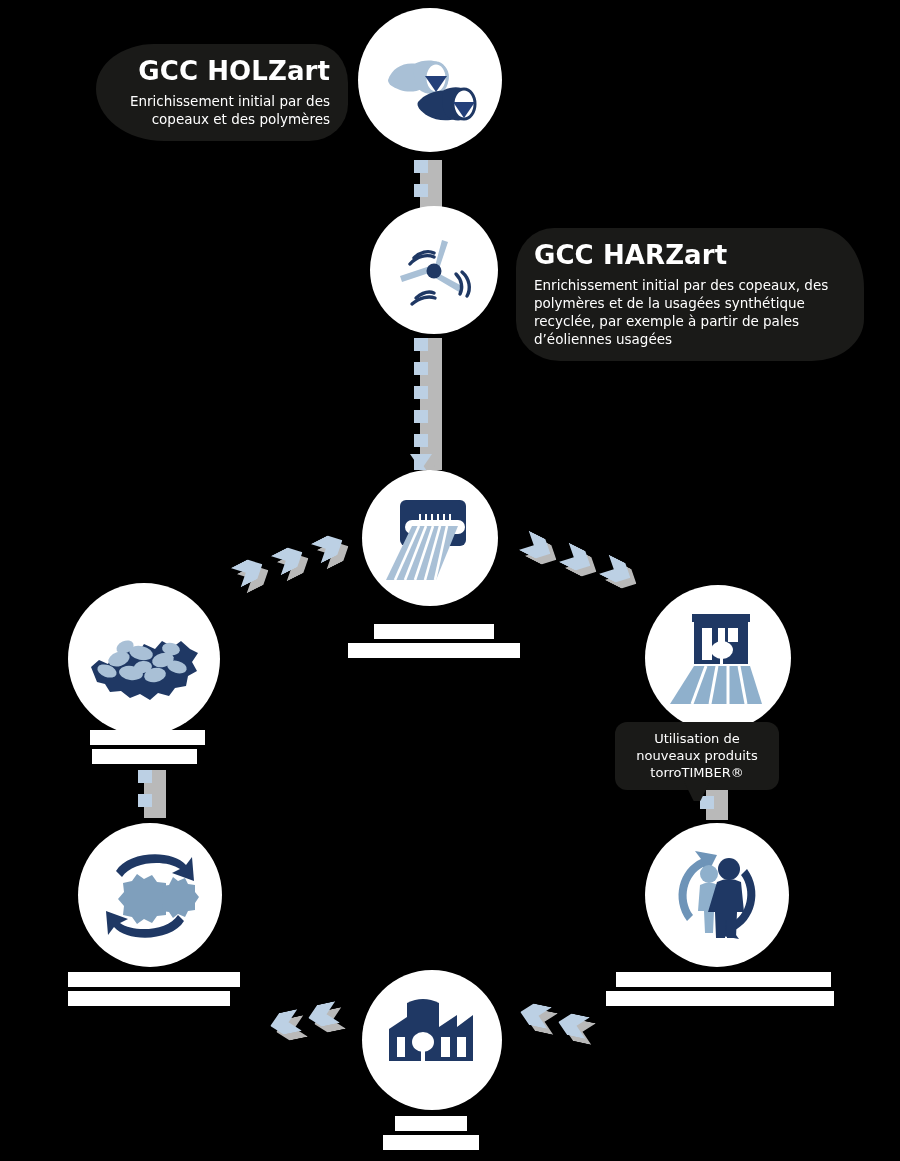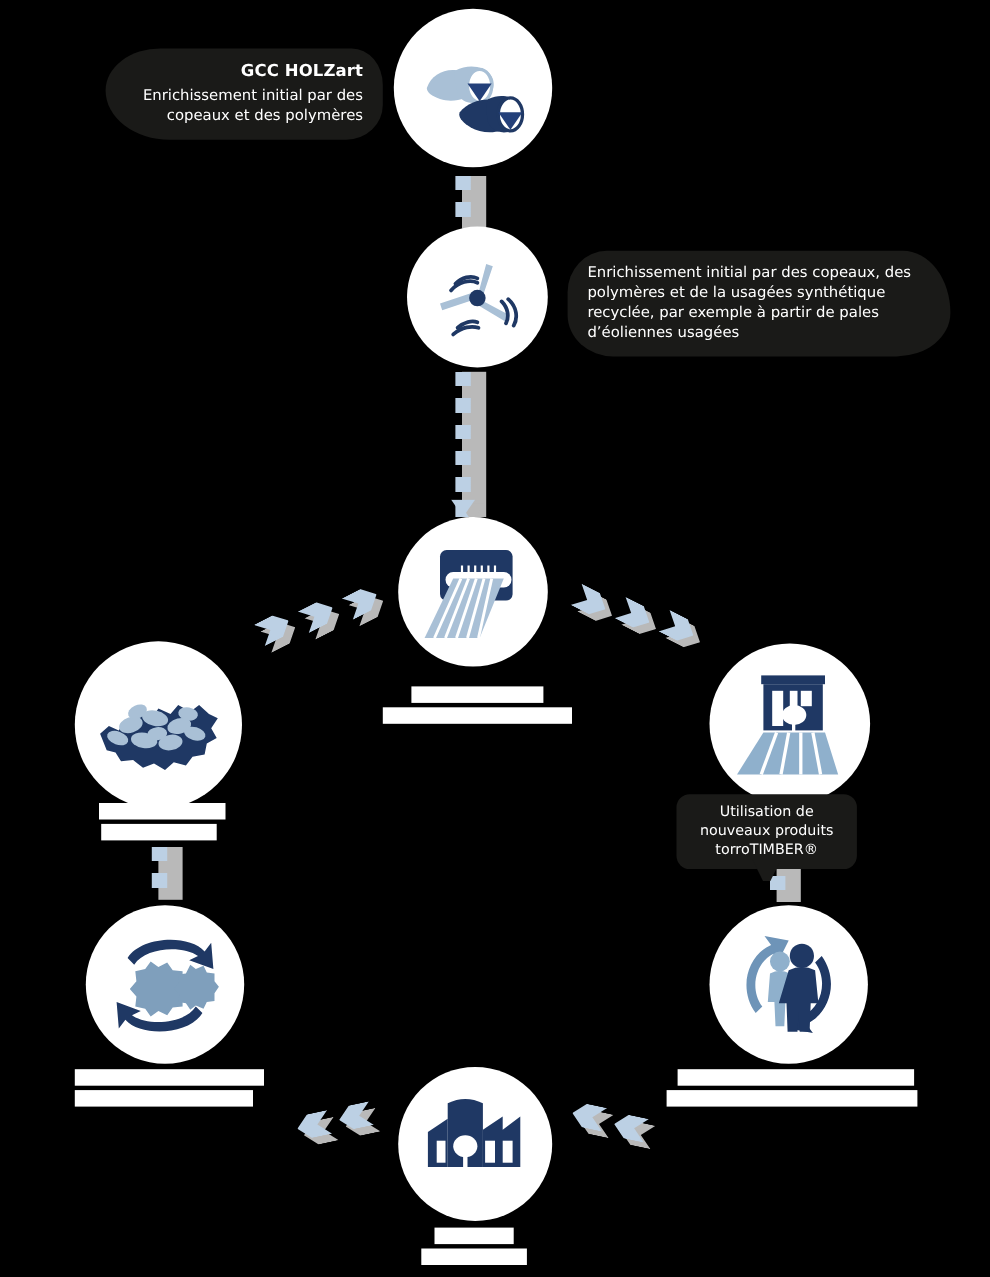--- a/index.html
+++ b/index.html
@@ -24,21 +24,21 @@
   
   .callout{
     position:absolute;
     background:#1a1a18;
     border-radius:34px;
     color:#ffffff;
     padding:11px 18px 13px 18px;
     box-sizing:border-box;
   }
   .callout .c-title{
-    font-size:15px;font-weight:bold;letter-spacing:.1px;
+    font-size:26px;font-weight:bold;letter-spacing:.1px;
     line-height:1.25;margin:0 0 4px 0;
   }
   .callout .c-body{
     font-size:13.5px;font-weight:normal;line-height:1.34;margin:0;
   }
   .callout.tail-b::after{
     content:"";position:absolute;width:26px;height:20px;background:#1a1a18;
     left:50%;margin-left:-13px;bottom:-11px;
     border-radius:0 0 10px 10px;
     clip-path:polygon(0 0,100% 0,62% 100%,38% 100%);
@@ -276,20 +276,21 @@
       </svg>
     </span>
   </div>
 
   <div class="callout blob1" style="left:96px;top:44px;width:252px;">
     <div class="c-title" style="text-align:right;">GCC HOLZart</div>
     <div class="c-body" style="text-align:right;">Enrichissement initial par des copeaux et des polymères</div>
   </div>
 
   <div class="callout blob2" style="left:516px;top:228px;width:348px;">
+    <div class="c-title">GCC HARZart</div>
     <div class="c-body">Enrichissement initial par des copeaux, des polymères et de la usagées synthétique recyclée, par exemple à partir de pales d’éoliennes usagées</div>
   </div>
 
   <div class="callout tail-b" style="left:615px;top:722px;width:164px;border-radius:12px;padding:8px 12px 9px 12px;">
     <div class="c-body" style="text-align:center;font-size:13px;line-height:1.32;">Utilisation de nouveaux produits torroTIMBER®</div>
   </div>
 
   <div class="redact" style="left:348px;top:624px;width:172px;">
     <i style="width:120px;margin-left:26px;"></i>
     <i style="width:172px;"></i>

